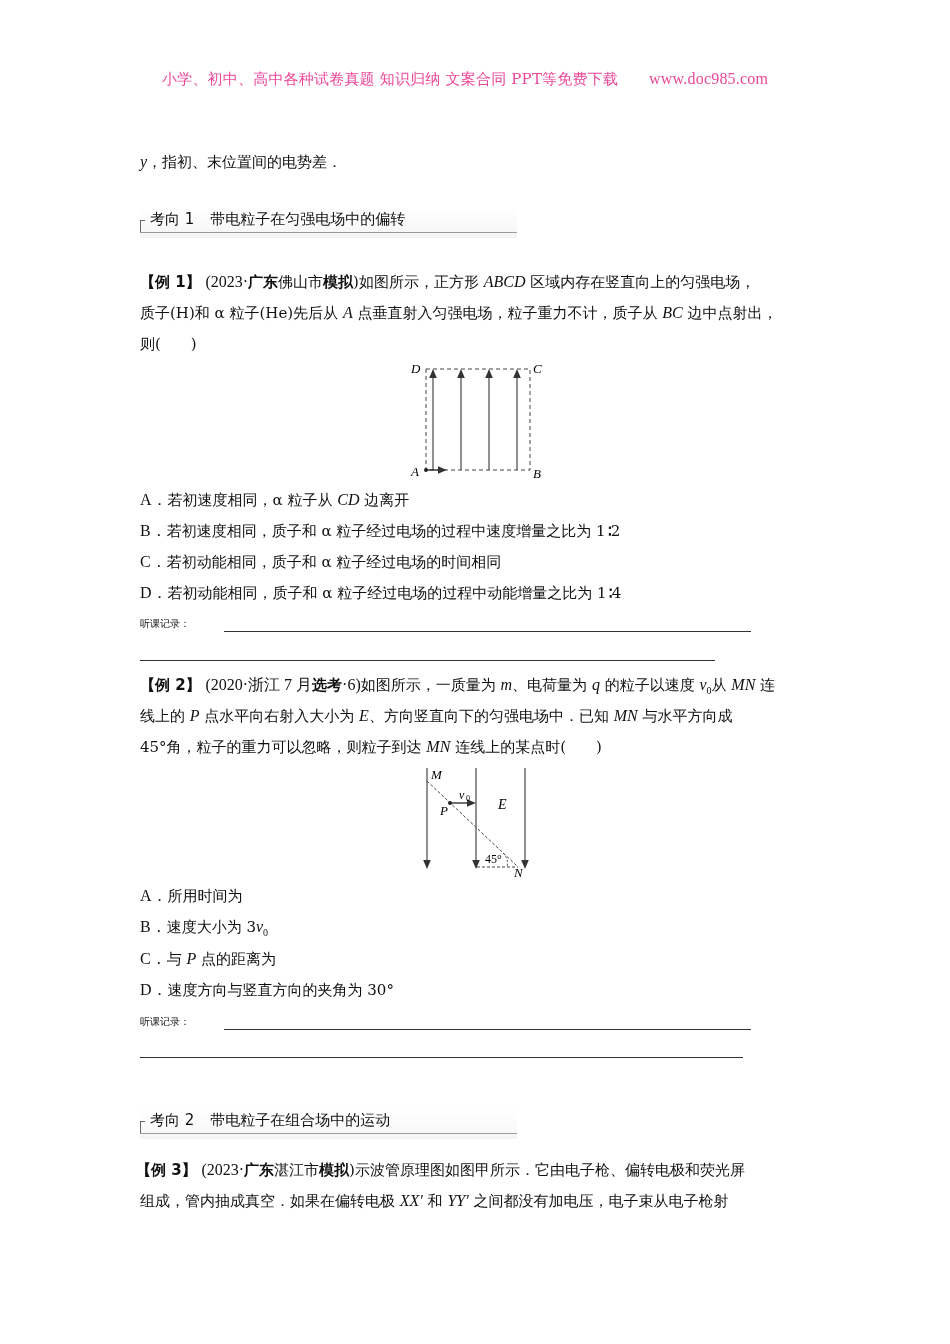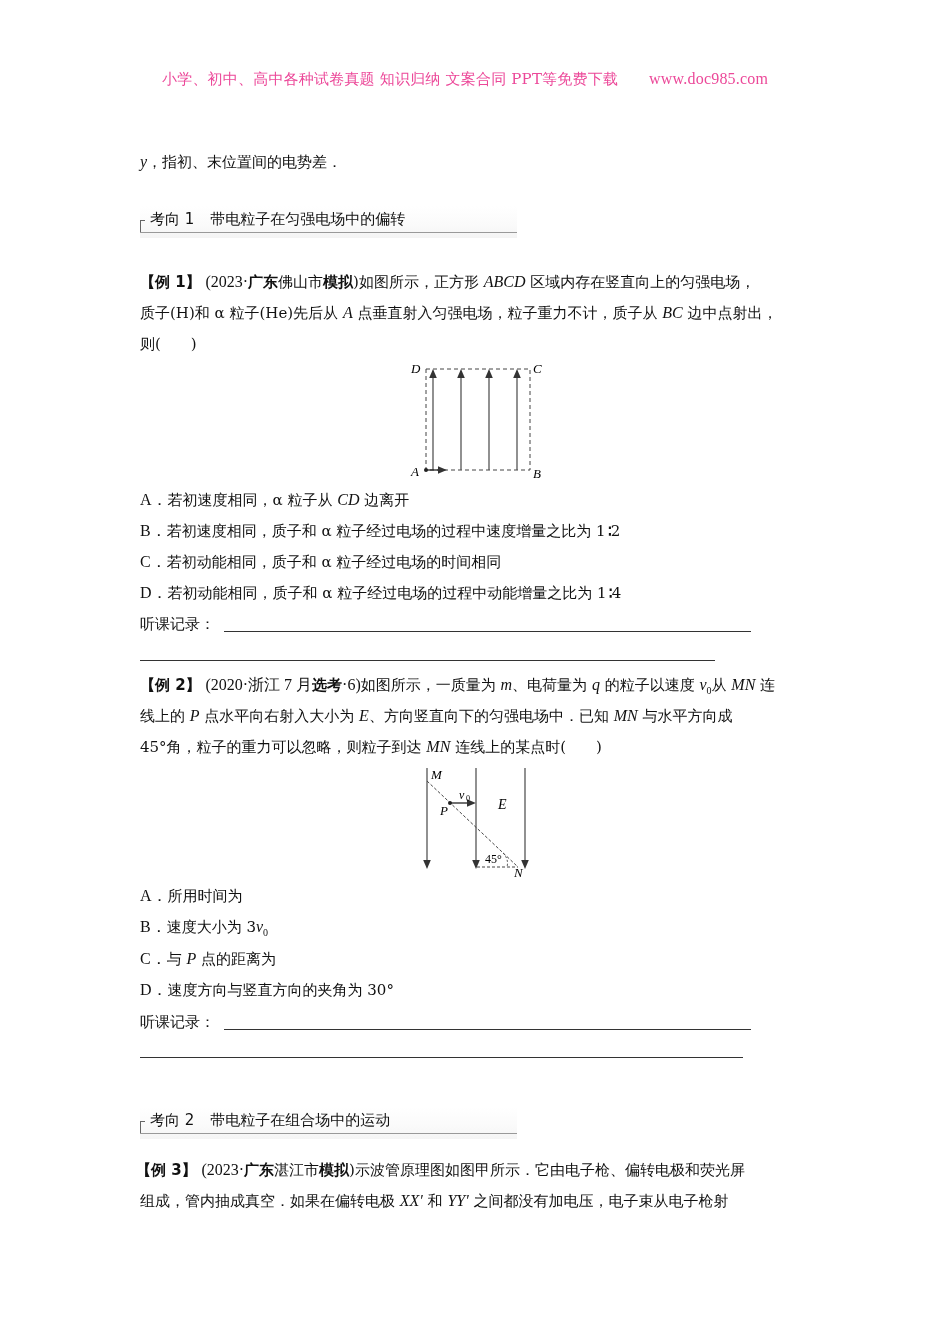--- a/index.html
+++ b/index.html
@@ -16,21 +16,21 @@
   .lat { font-family: "Liberation Serif", serif; font-size: 16px; }
   .sec {
     left: 140px; width: 377px; height: 32px;
     background: linear-gradient(to bottom, #ffffff 0%, #fafafa 60%, #f4f4f4 100%);
   }
   .sec .title { position: absolute; left: 10px; top: 4px; font-family: "DejaVu Sans", sans-serif; font-size: 15px; }
   .sec .bar { position: absolute; left: 0; right: 0; top: 26px; height: 1px; background: #999; }
   .sec .tick { position: absolute; left: 0; top: 14px; width: 4px; height: 12px; border-left: 1px solid #666; border-top: 1px solid #666; }
   .bk { font-family: "DejaVu Sans", sans-serif; font-weight: bold; }
   .rule { position: absolute; height: 1px; background: #333; }
-  .notes-label { font-family: "DejaVu Sans", sans-serif; font-size: 15px; }
+  .notes-label { font-family: "DejaVu Sans", sans-serif; font-size: 10px; }
 </style>
 </head>
 <body>
 
 <div class="abs hdr">
   <span>小学、初中、高中各种试卷真题 知识归纳 文案合同 PPT等免费下载</span>
   <span class="url">www.doc985.com</span>
 </div>
 
 <div class="abs line" style="top:152px;left:140px;">

